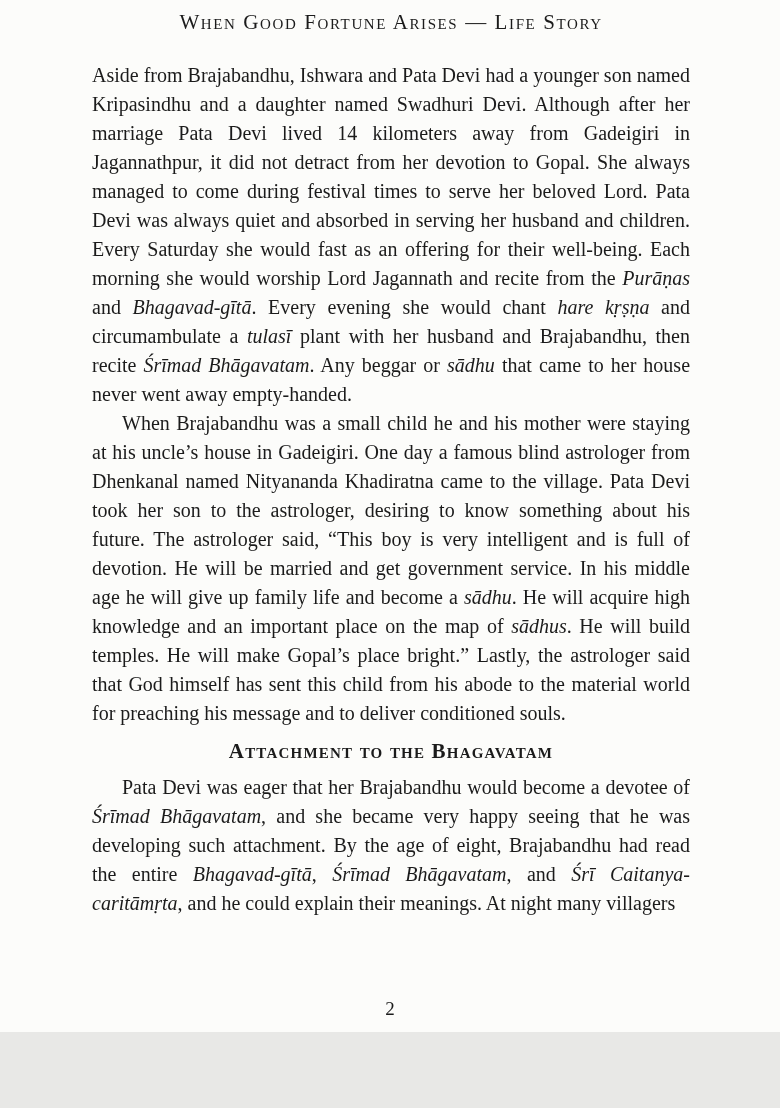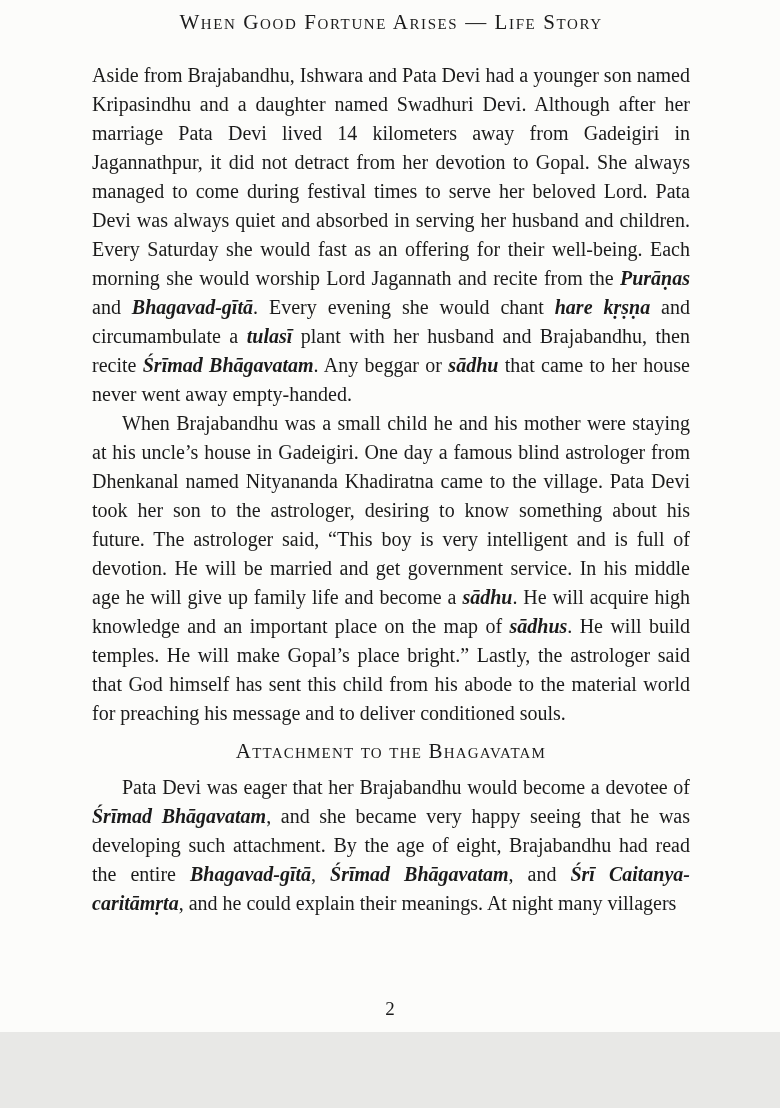--- a/index.html
+++ b/index.html
@@ -35,26 +35,25 @@
     text-align: justify;
   }
   .page-body p {
     margin: 0;
   }
   .page-body p.indented {
     text-indent: 30px;
   }
   .page-body em {
     font-style: italic;
-    font-weight: bold;
   }
   .section-heading {
     text-align: center;
     font-variant: small-caps;
-    font-weight: normal;
+    font-weight: bold;
     font-size: 21px;
     letter-spacing: 1.2px;
     margin: 9px 0 7px 0;
     white-space: nowrap;
   }
   .folio {
     position: absolute;
     left: 0;
     right: 0;
     bottom: 12px;

